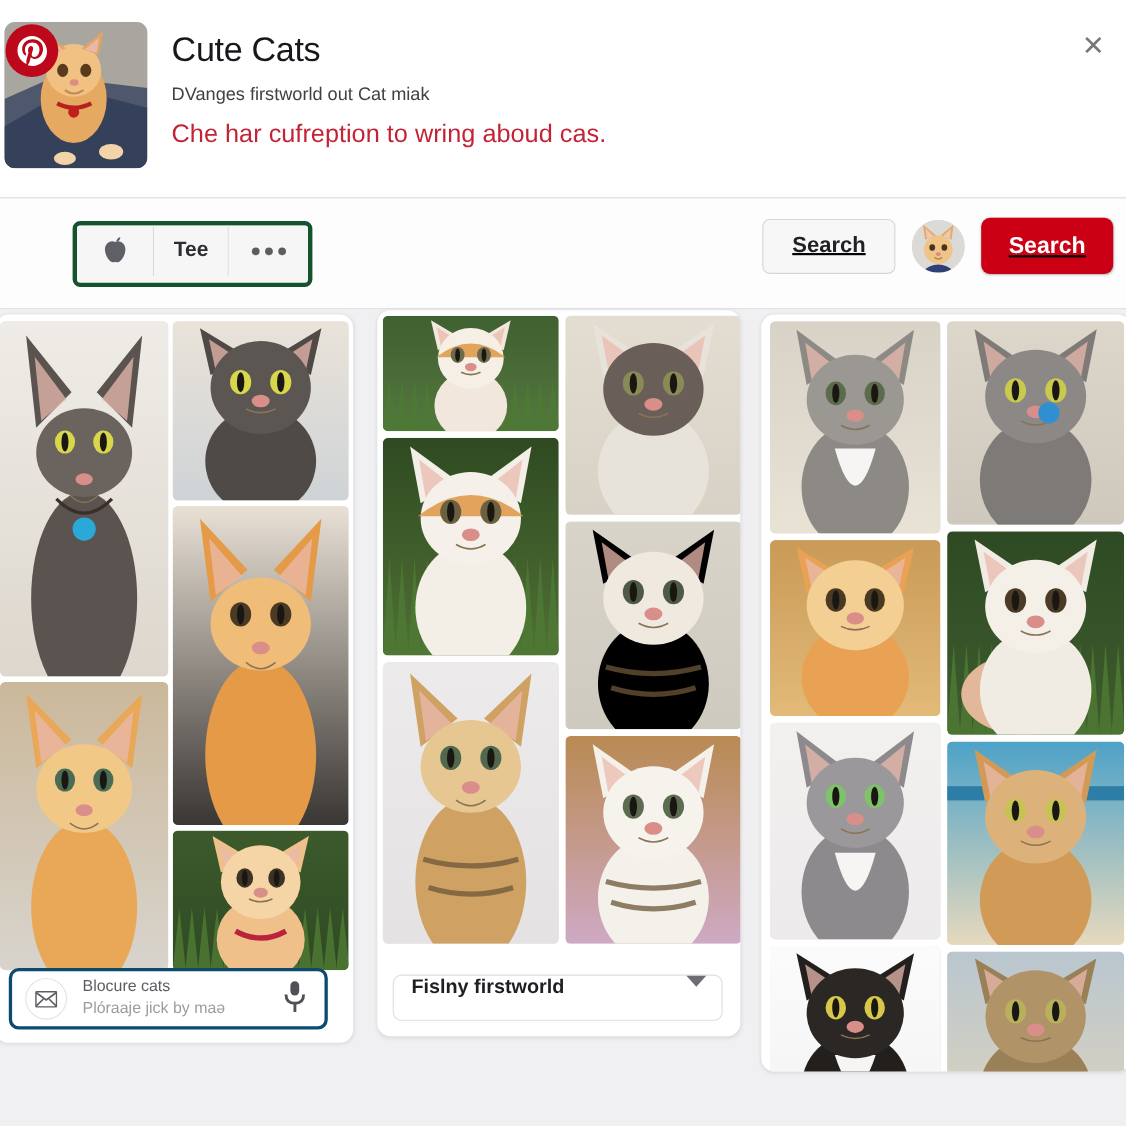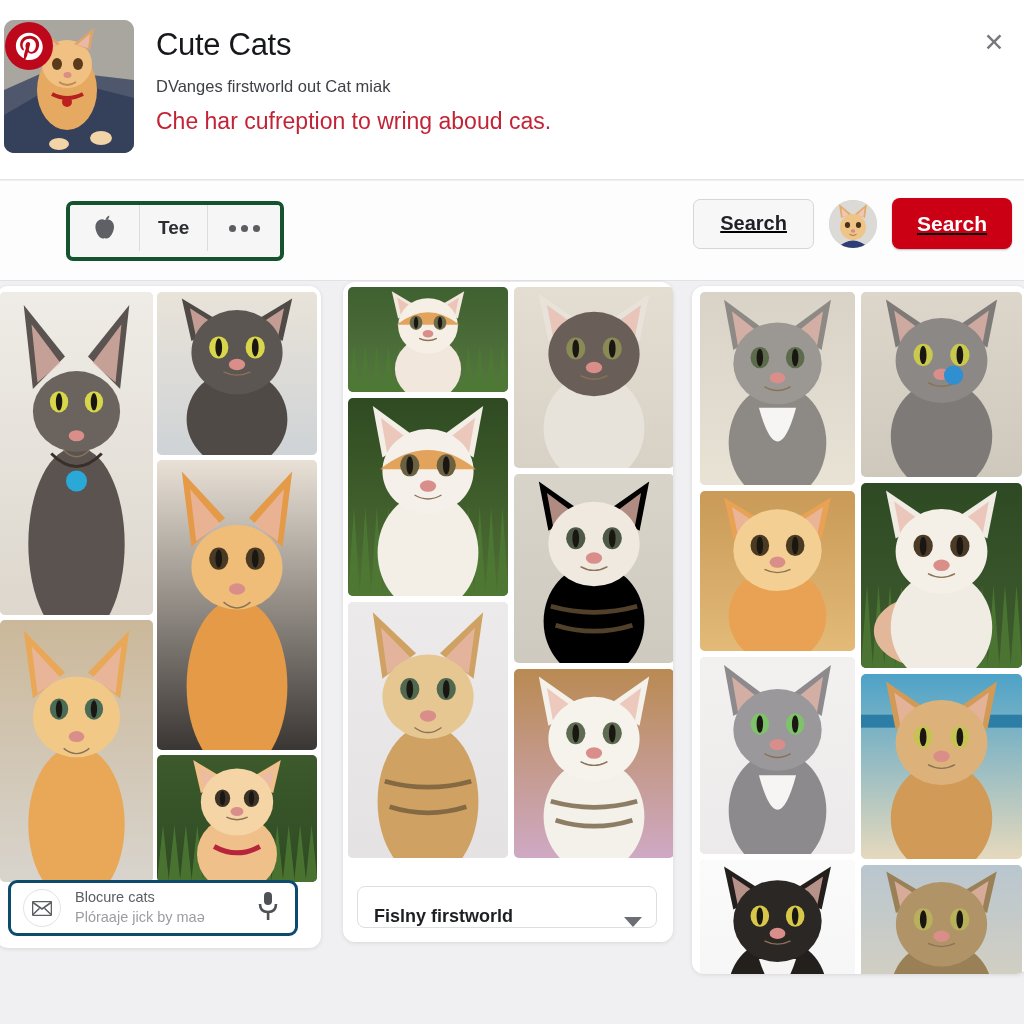--- a/index.html
+++ b/index.html
@@ -237,21 +237,21 @@
   .mic { flex: 0 0 auto; margin-right: 4px; }
 
   .dropdown {
     position: absolute;
     left: 14px; bottom: 14px;
     width: 300px; height: 42px;
     border: 1px solid #dedee0;
     border-radius: 8px;
     background: #ffffff;
     display: flex;
-    align-items: flex-end;
+    align-items: flex-start;
     justify-content: space-between;
     padding: 0 14px 0 16px;
     cursor: pointer;
   }
   .dropdown-label {
     font-size: 18px;
     font-weight: bold;
     color: #1d1f23;
   }
   .caret {

